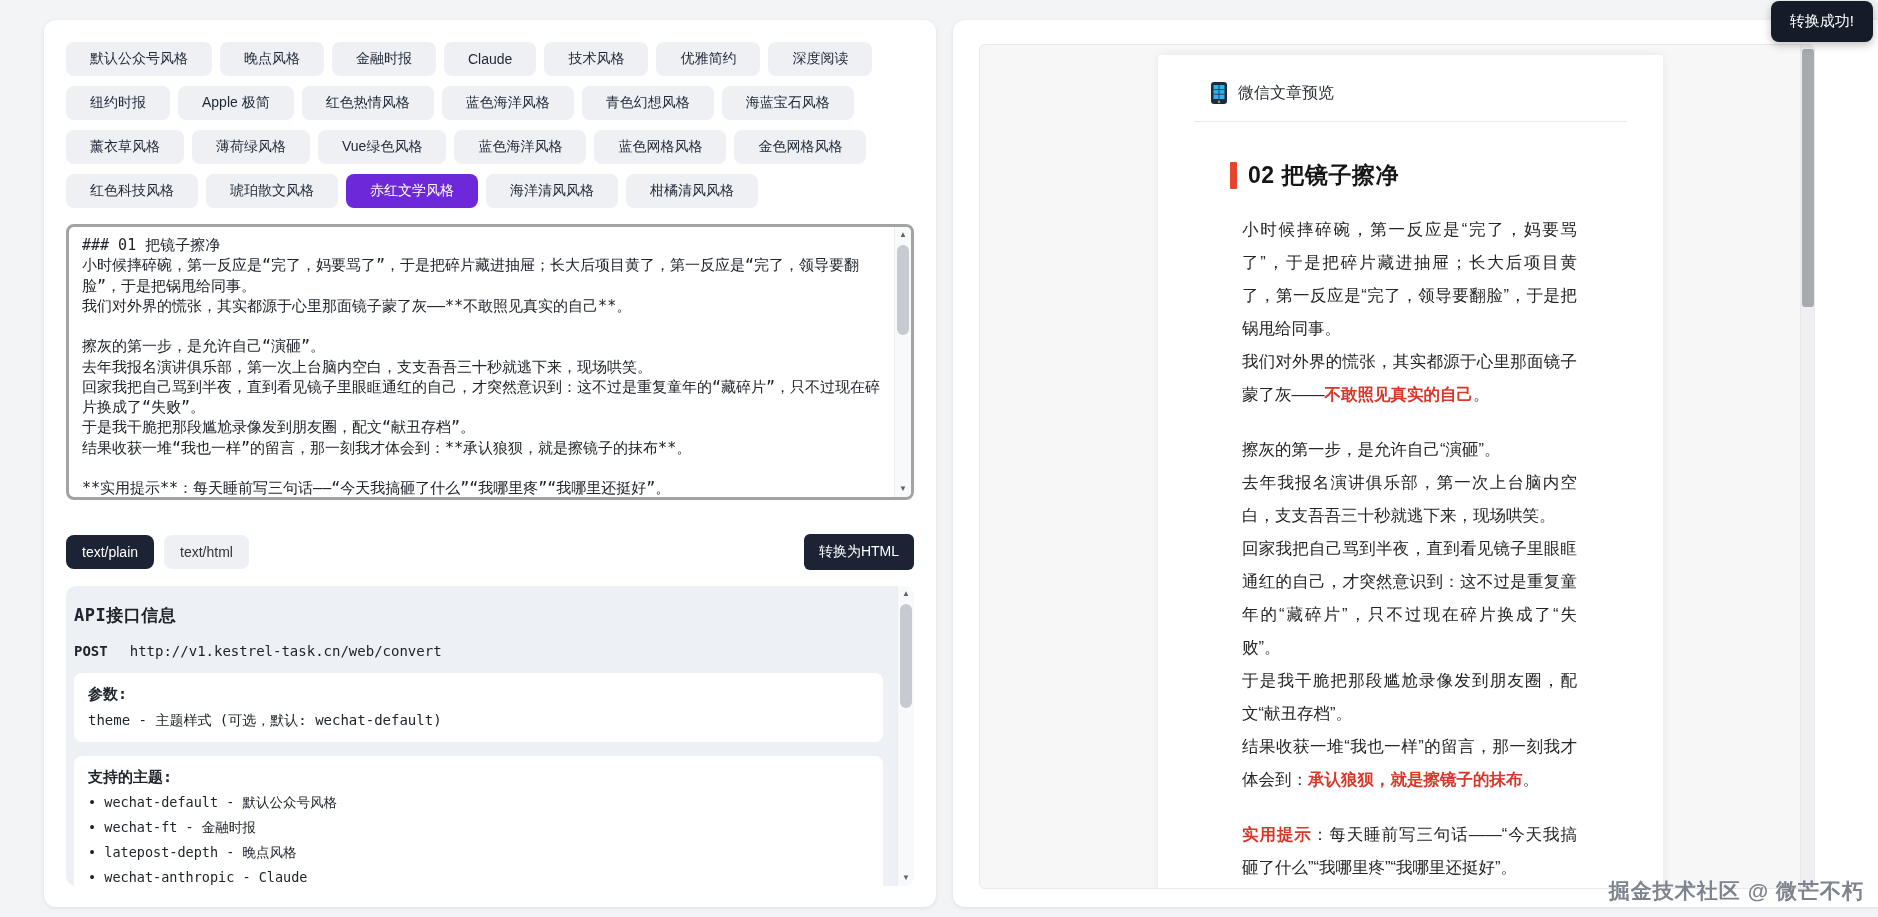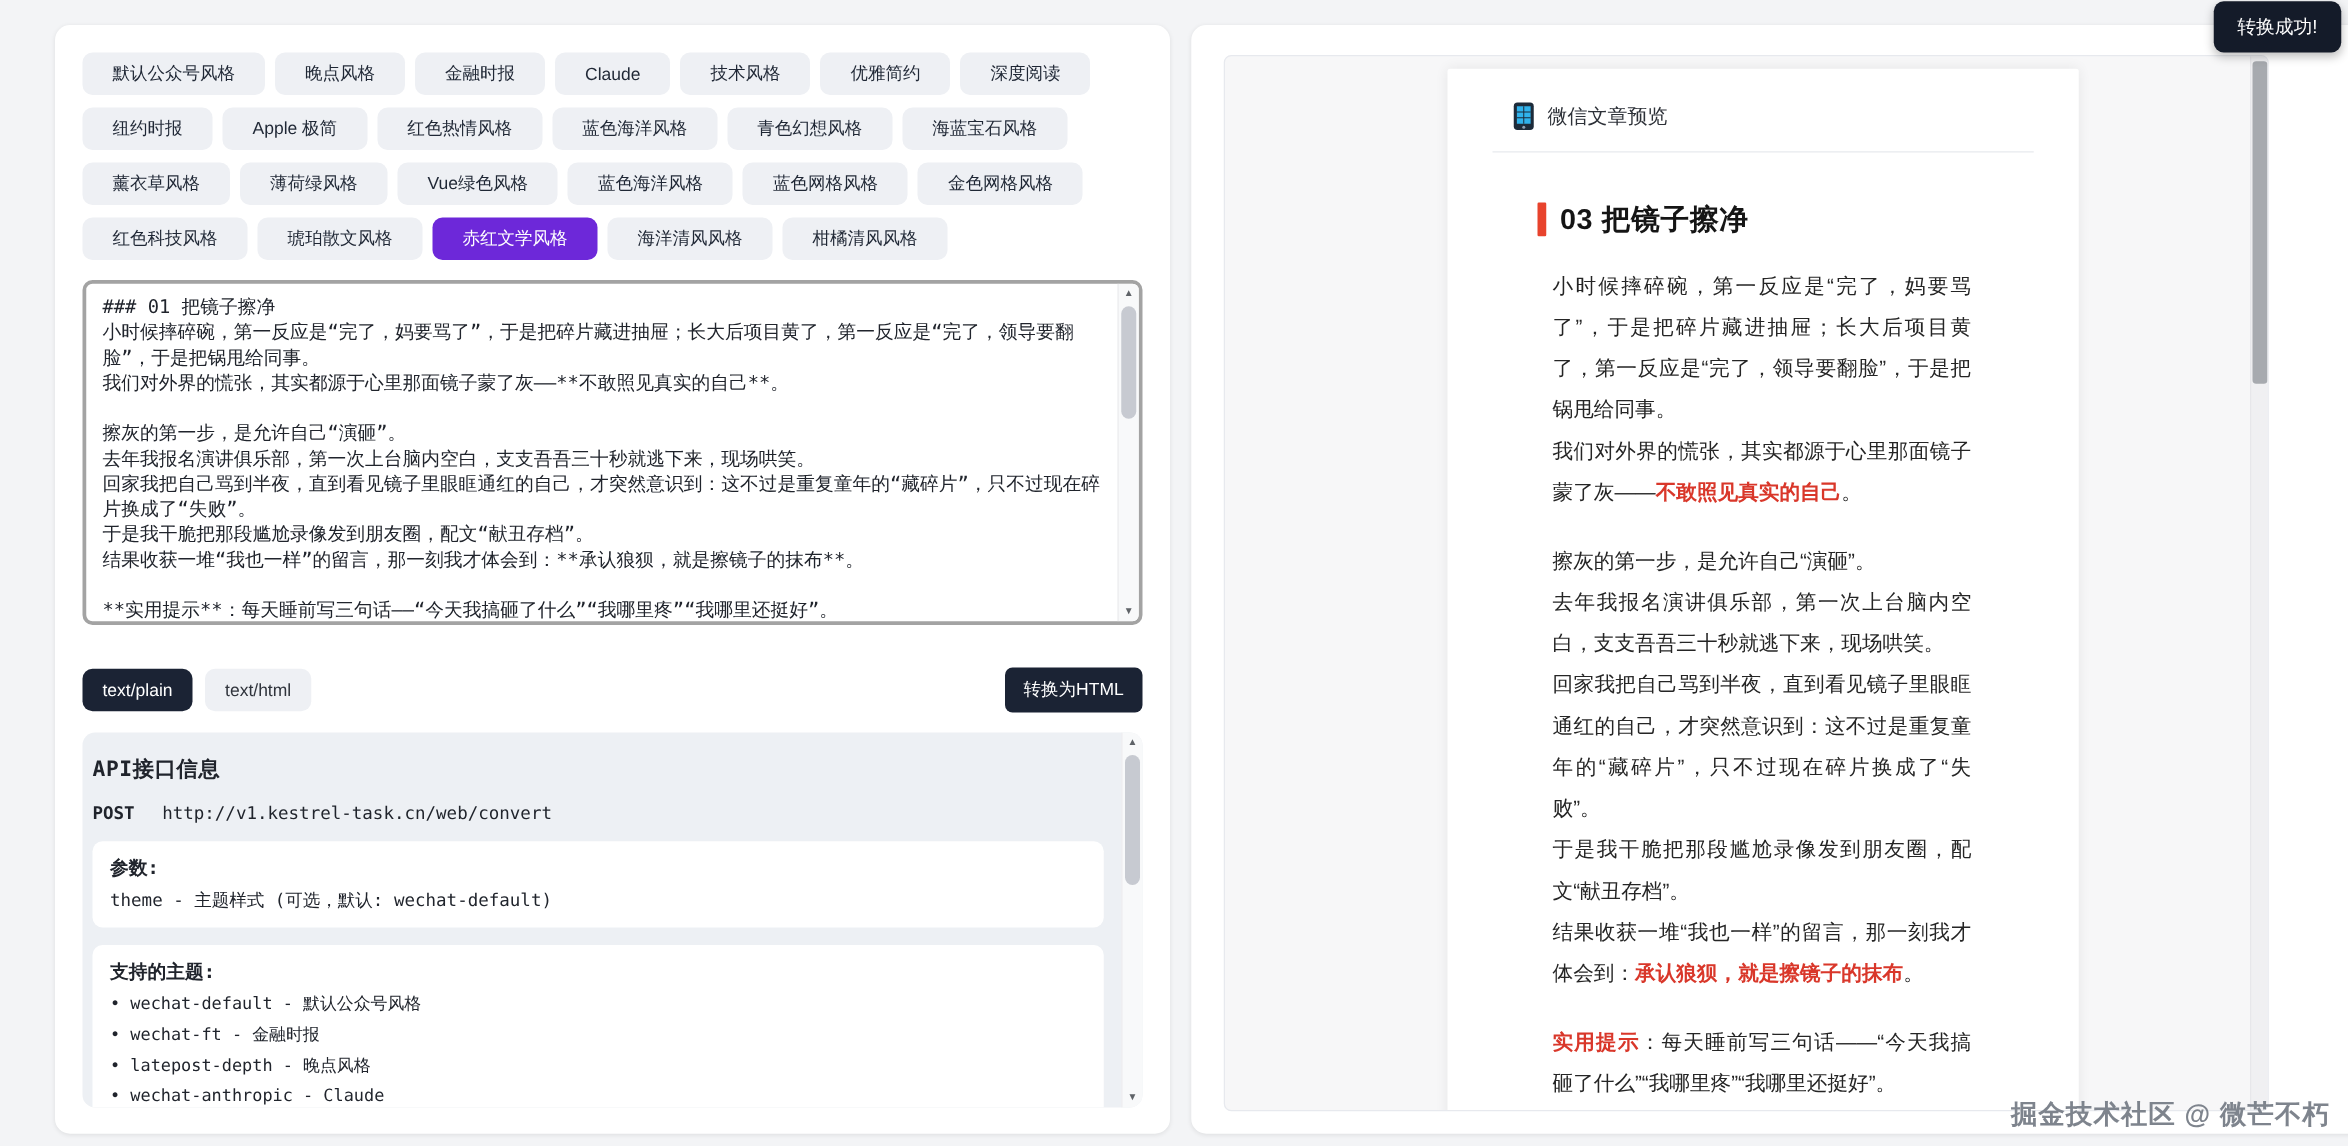--- a/index.html
+++ b/index.html
@@ -178,21 +178,21 @@
           <line x1="9" y1="4" x2="9" y2="18" stroke="#1d2b3a" stroke-width="0.8"></line>
           <circle cx="9" cy="20.7" r="1.2" fill="#8fa2b5"></circle>
         </svg>
         <span class="pv-header-label">微信文章预览</span>
       </div>
       <div class="pv-divider"></div>
 
       <div class="pv-article">
         <div class="pv-title-row">
           <div class="pv-title-bar" style="background: rgb(232, 67, 45);"></div>
-          <div class="pv-title">03 把镜子擦净</div>
+          <div class="pv-title">02 把镜子擦净</div>
         </div>
         <div>
             <p class="pv-p"><span>小时候摔碎碗，第一反应是“完了，妈要骂了”，于是把碎片藏进抽屉；长大后项目黄了，第一反应是“完了，领导要翻脸”，于是把锅甩给同事。</span></p>
             <p class="pv-p"><span>我们对外界的慌张，其实都源于心里那面镜子蒙了灰——</span><span class="red" style="color: rgb(217, 55, 42);">不敢照见真实的自己</span><span>。</span></p>
             <p class="pv-p gap"><span>擦灰的第一步，是允许自己“演砸”。</span></p>
             <p class="pv-p"><span>去年我报名演讲俱乐部，第一次上台脑内空白，支支吾吾三十秒就逃下来，现场哄笑。</span></p>
             <p class="pv-p"><span>回家我把自己骂到半夜，直到看见镜子里眼眶通红的自己，才突然意识到：这不过是重复童年的“藏碎片”，只不过现在碎片换成了“失败”。</span></p>
             <p class="pv-p"><span>于是我干脆把那段尴尬录像发到朋友圈，配文“献丑存档”。</span></p>
             <p class="pv-p"><span>结果收获一堆“我也一样”的留言，那一刻我才体会到：</span><span class="red" style="color: rgb(217, 55, 42);">承认狼狈，就是擦镜子的抹布</span><span>。</span></p>
             <p class="pv-p gap"><span class="red" style="color: rgb(217, 55, 42);">实用提示</span><span>：每天睡前写三句话——“今天我搞砸了什么”“我哪里疼”“我哪里还挺好”。</span></p>

